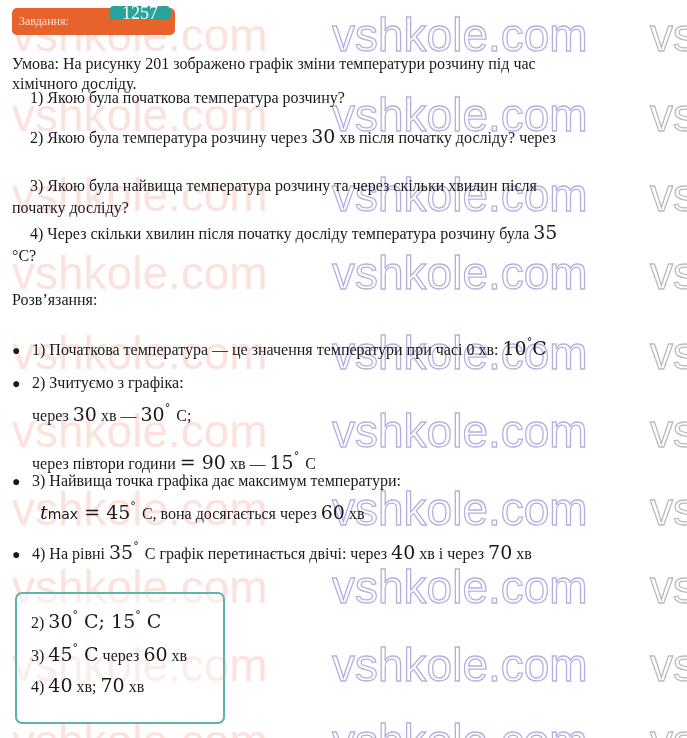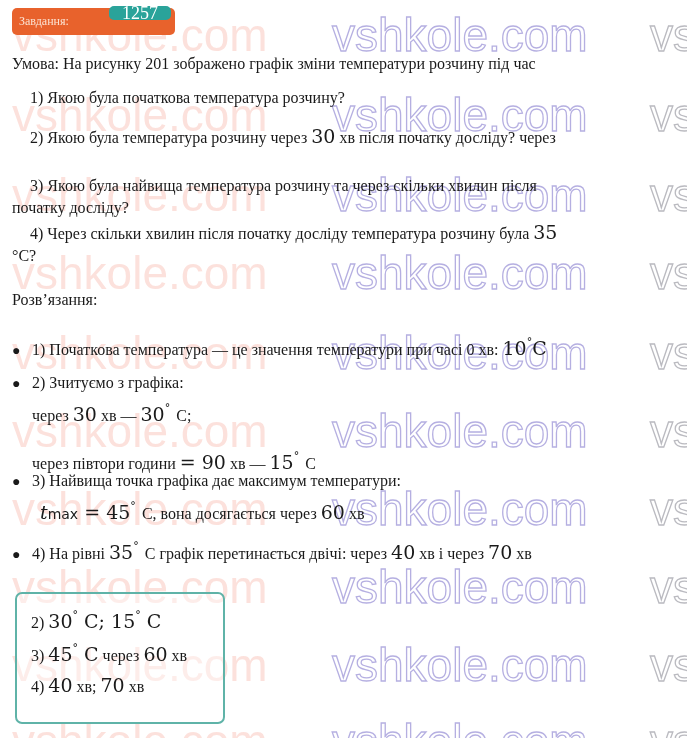--- a/index.html
+++ b/index.html
@@ -95,20 +95,21 @@
 <div class="content">
 
   <div class="badge">
     <span class="badge-label">Завдання:</span>
     <span class="badge-num">1257</span>
   </div>
 
   <div class="p" style="top:54px">
     <span class="b">Умова</span><span>: На рисунку 201 зображено графік зміни температури розчину під час</span>
   </div>
+  <div class="p" style="top:74px">хімічного досліду.</div>
   <div class="p" style="top:88px;left:30px">1) Якою була початкова температура розчину?</div>
   <div class="p" style="top:126px;left:30px">
     <span>2) Якою була температура розчину через </span><span class="m">30</span><span> хв після початку досліду? через</span>
   </div>
   <div class="p" style="top:176px;left:30px">3) Якою була найвища температура розчину та через скільки хвилин після</div>
   <div class="p" style="top:198px">початку досліду?</div>
   <div class="p" style="top:222px;left:30px">
     <span>4) Через скільки хвилин після початку досліду температура розчину була </span><span class="m">35</span>
   </div>
   <div class="p" style="top:246px">°C?</div>

